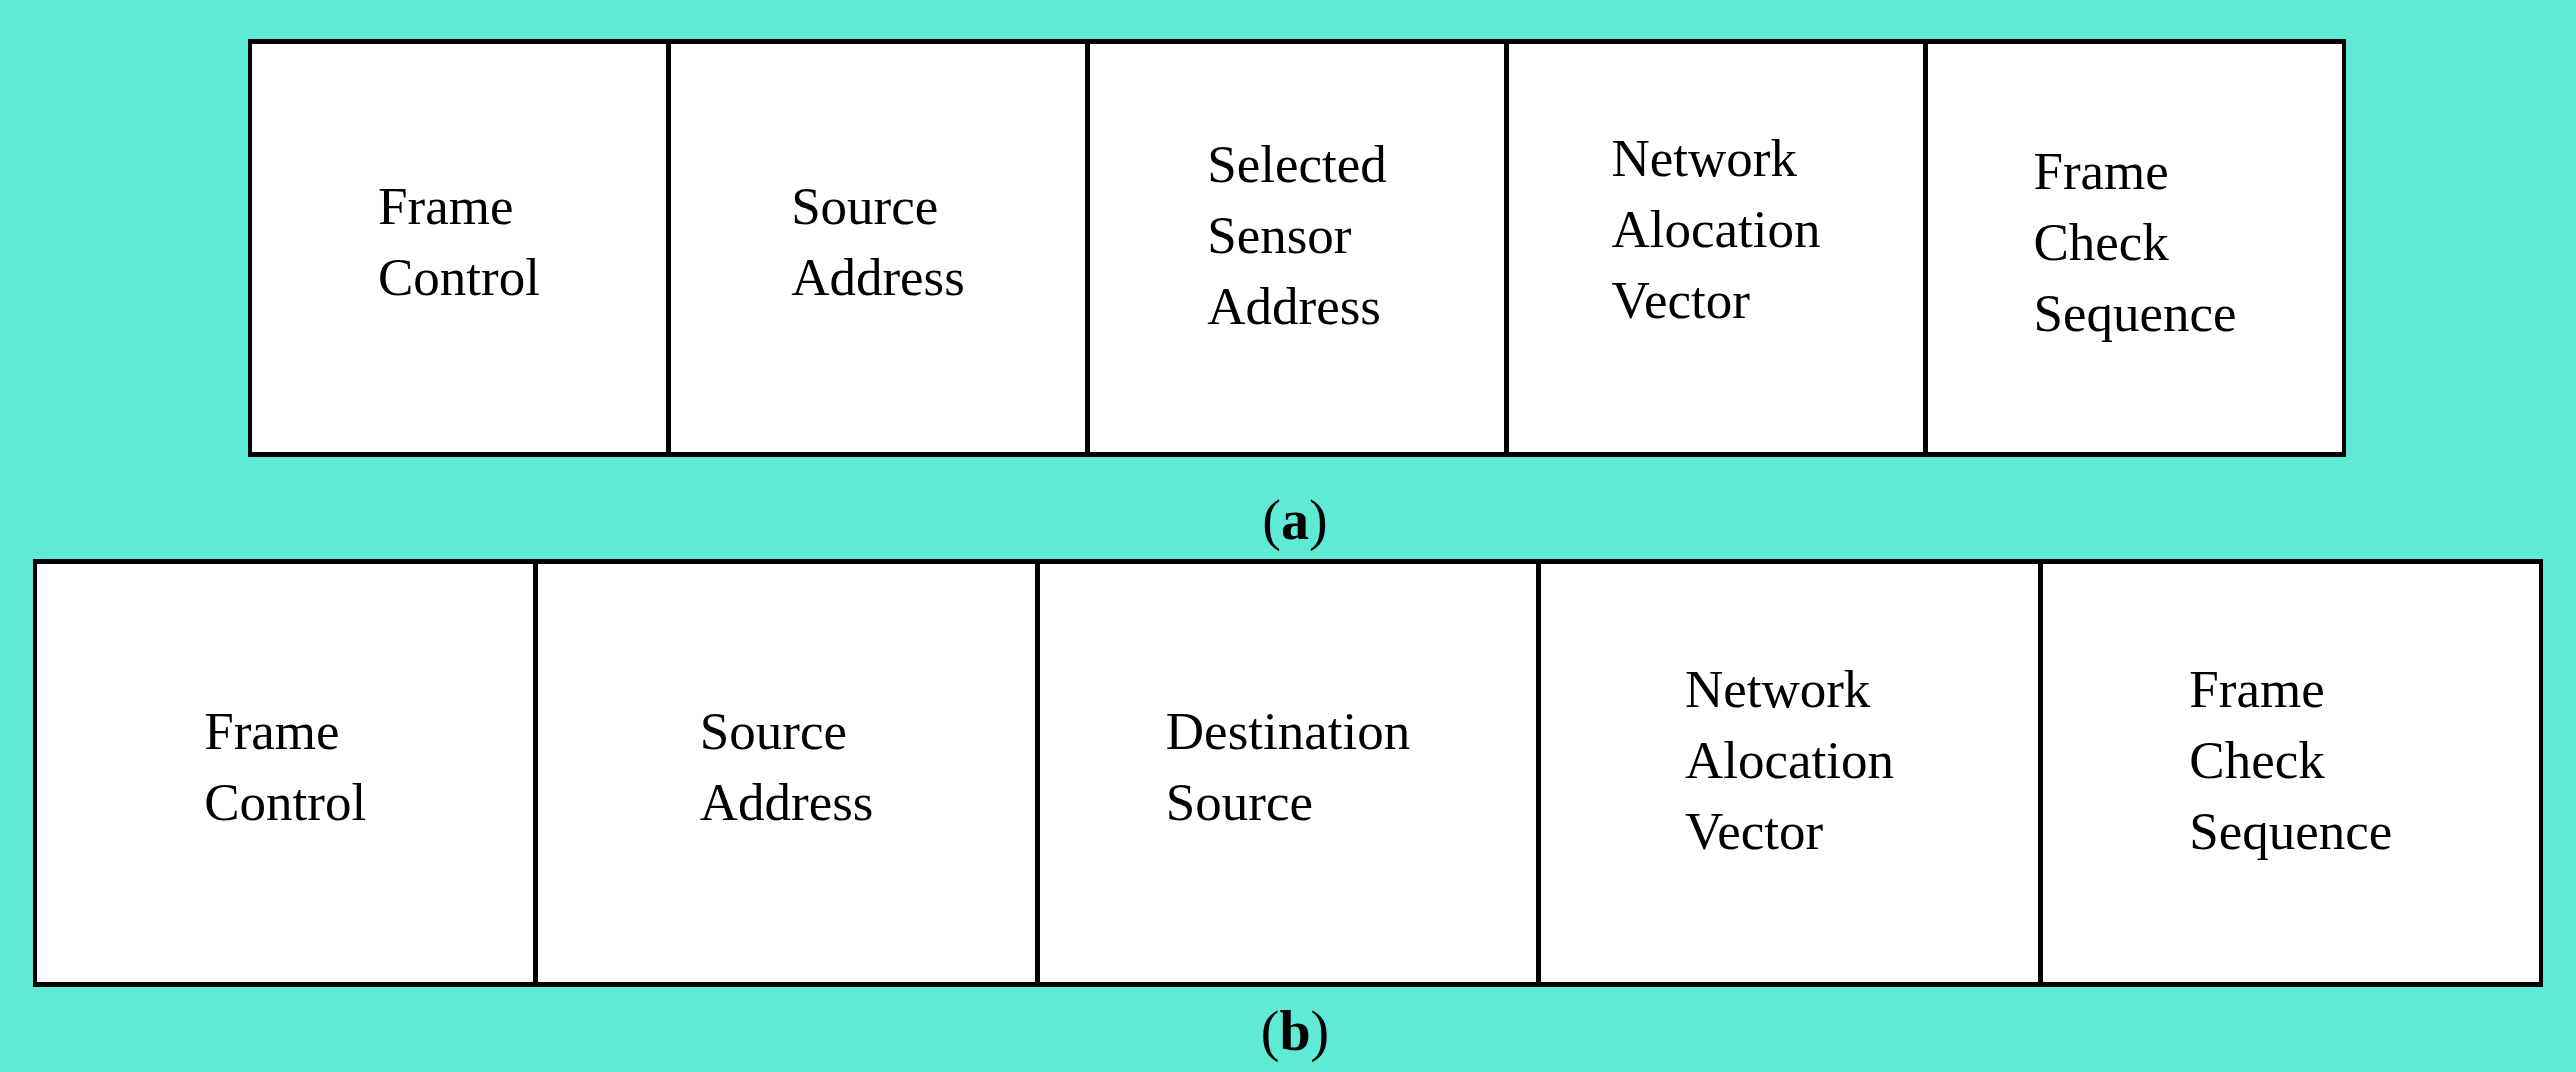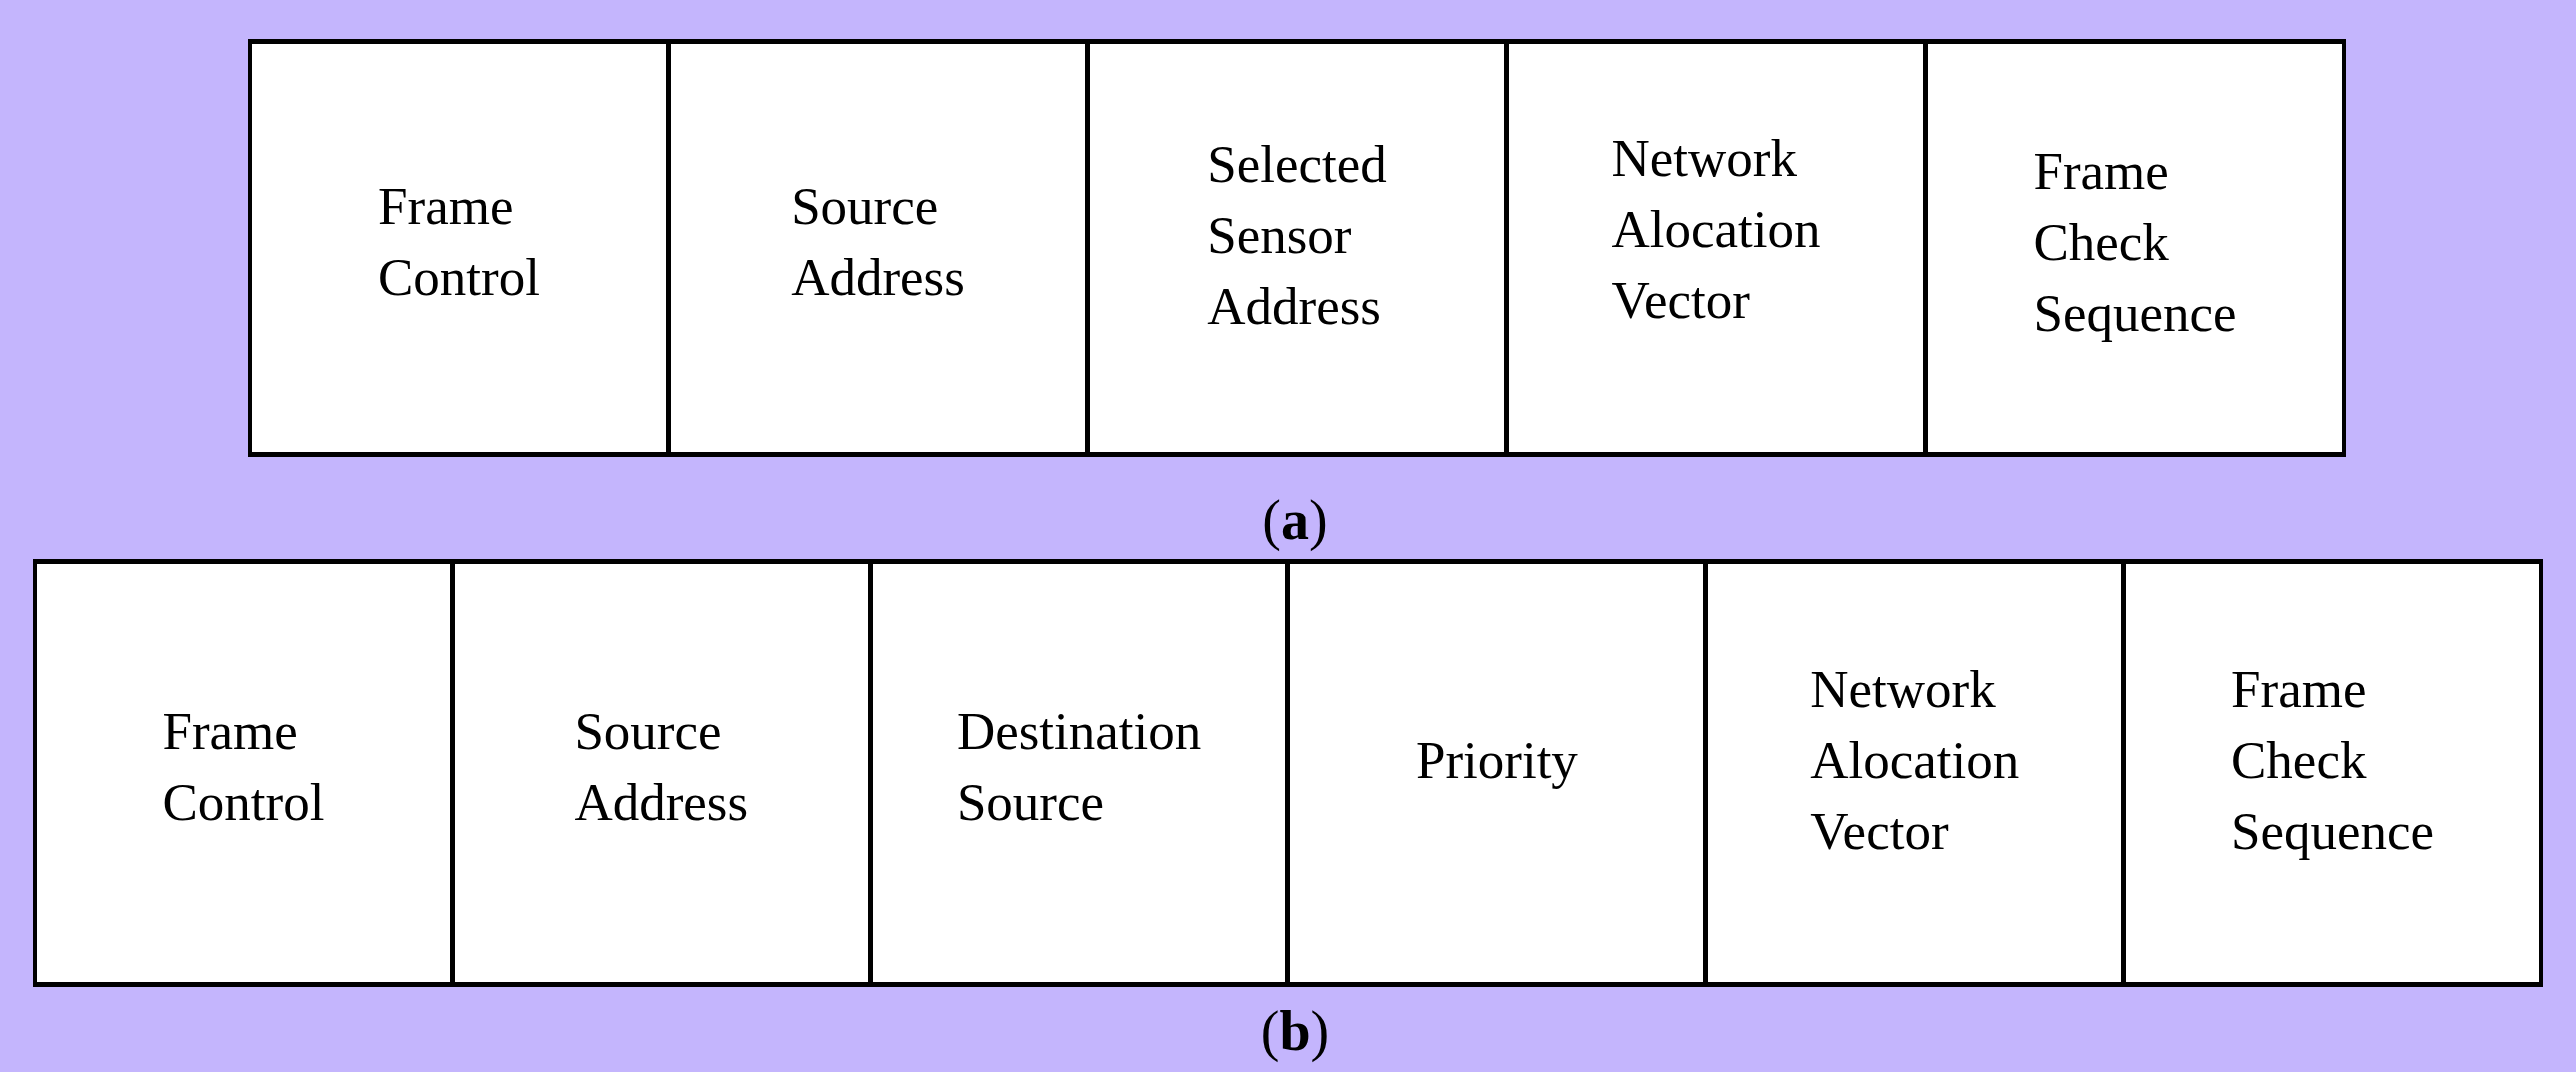--- a/index.html
+++ b/index.html
@@ -4,21 +4,21 @@
 <style>
   html, body {
     margin: 0;
     padding: 0;
     background: #ffffff;
   }
   .canvas {
     position: relative;
     width: 2576px;
     height: 1073px;
-    background: #c4b5fd;
+    background: #5eead4;
     font-family: "Liberation Serif", "DejaVu Serif", serif;
     color: #000000;
     overflow: hidden;
   }
   .frame-row {
     position: absolute;
     display: flex;
     box-sizing: border-box;
     border: 5.7px solid #000000;
     border-left-width: 4.3px;
@@ -125,23 +125,20 @@
     </div>
     <div class="cell">
       <span class="cell-text up-sm">Source
 Address</span>
     </div>
     <div class="cell">
       <span class="cell-text up-sm">Destination
 Source</span>
     </div>
     <div class="cell">
-      <span class="cell-text up-md">Priority</span>
-    </div>
-    <div class="cell">
       <span class="cell-text up-md">Network
 Alocation
 Vector</span>
     </div>
     <div class="cell">
       <span class="cell-text up-md">Frame
 Check
 Sequence</span>
     </div>
   </div>

